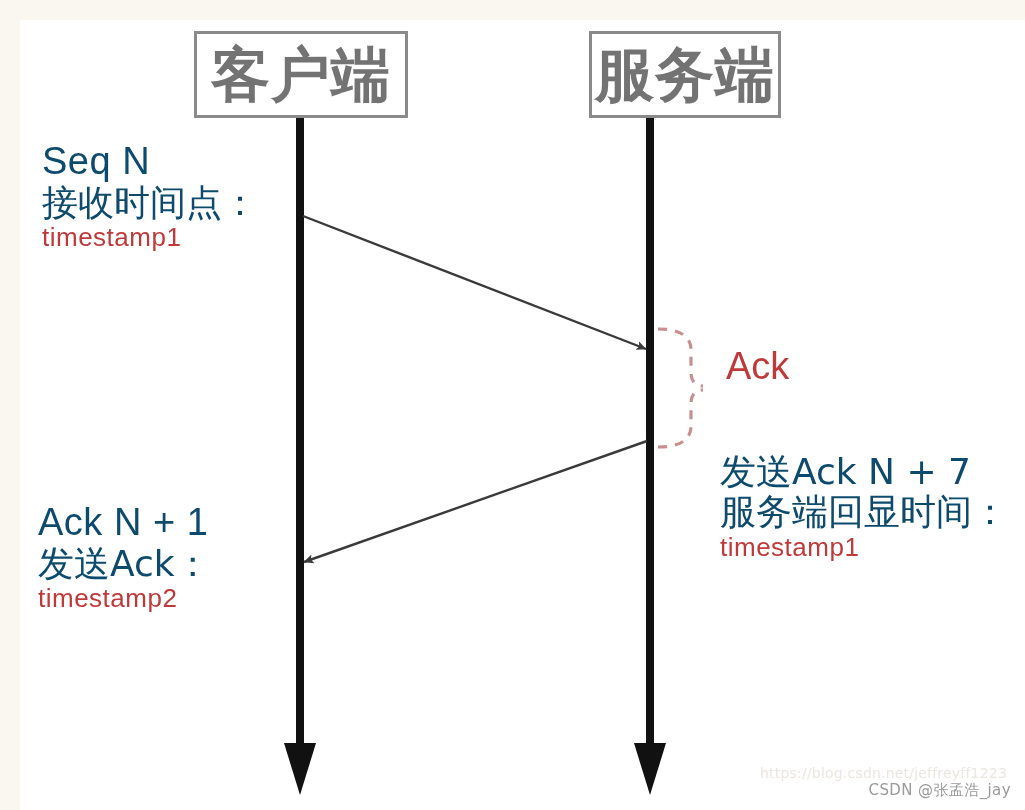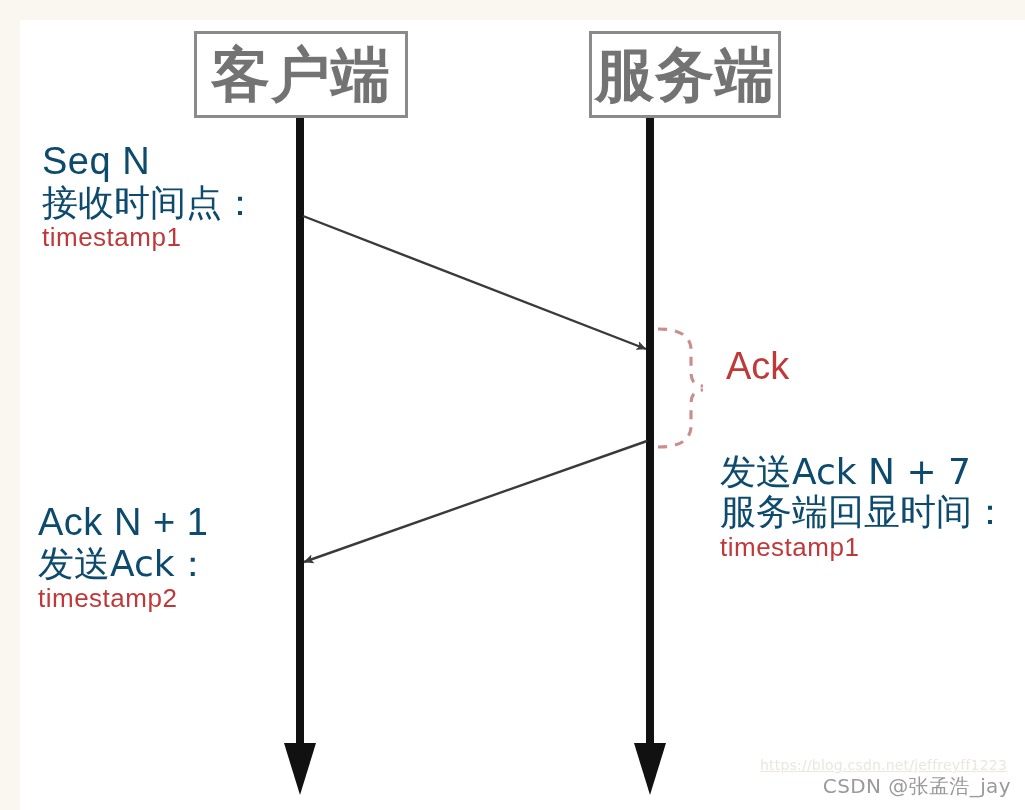--- a/index.html
+++ b/index.html
@@ -78,34 +78,33 @@
   
   #watermark {
     position: absolute;
     right: 14px;
     bottom: 10px;
     text-align: right;
     pointer-events: none;
   }
   #watermark .wm-main {
     display: block;
-    font-size: 20px;
+    font-size: 15px;
     color: #9a9a9a;
     font-family: "DejaVu Sans", "Liberation Sans", sans-serif;
     letter-spacing: 0.4px;
   }
   #watermark .wm-url {
     display: block;
     font-size: 14px;
     color: #ebe6df;
     font-family: "DejaVu Sans", "Liberation Sans", sans-serif;
     margin-top: -15px;
     margin-right: 4px;
     letter-spacing: 0.2px;
-    text-decoration: underline;
   }
 </style>
 </head>
 <body>
 
 <div id="canvas">
 
   <svg class="svg-layer" viewBox="0 0 1005 790">
     <defs>
       <marker id="mk-msg" markerWidth="11" markerHeight="11" refX="9.5" refY="5.2" orient="auto" markerUnits="userSpaceOnUse">

